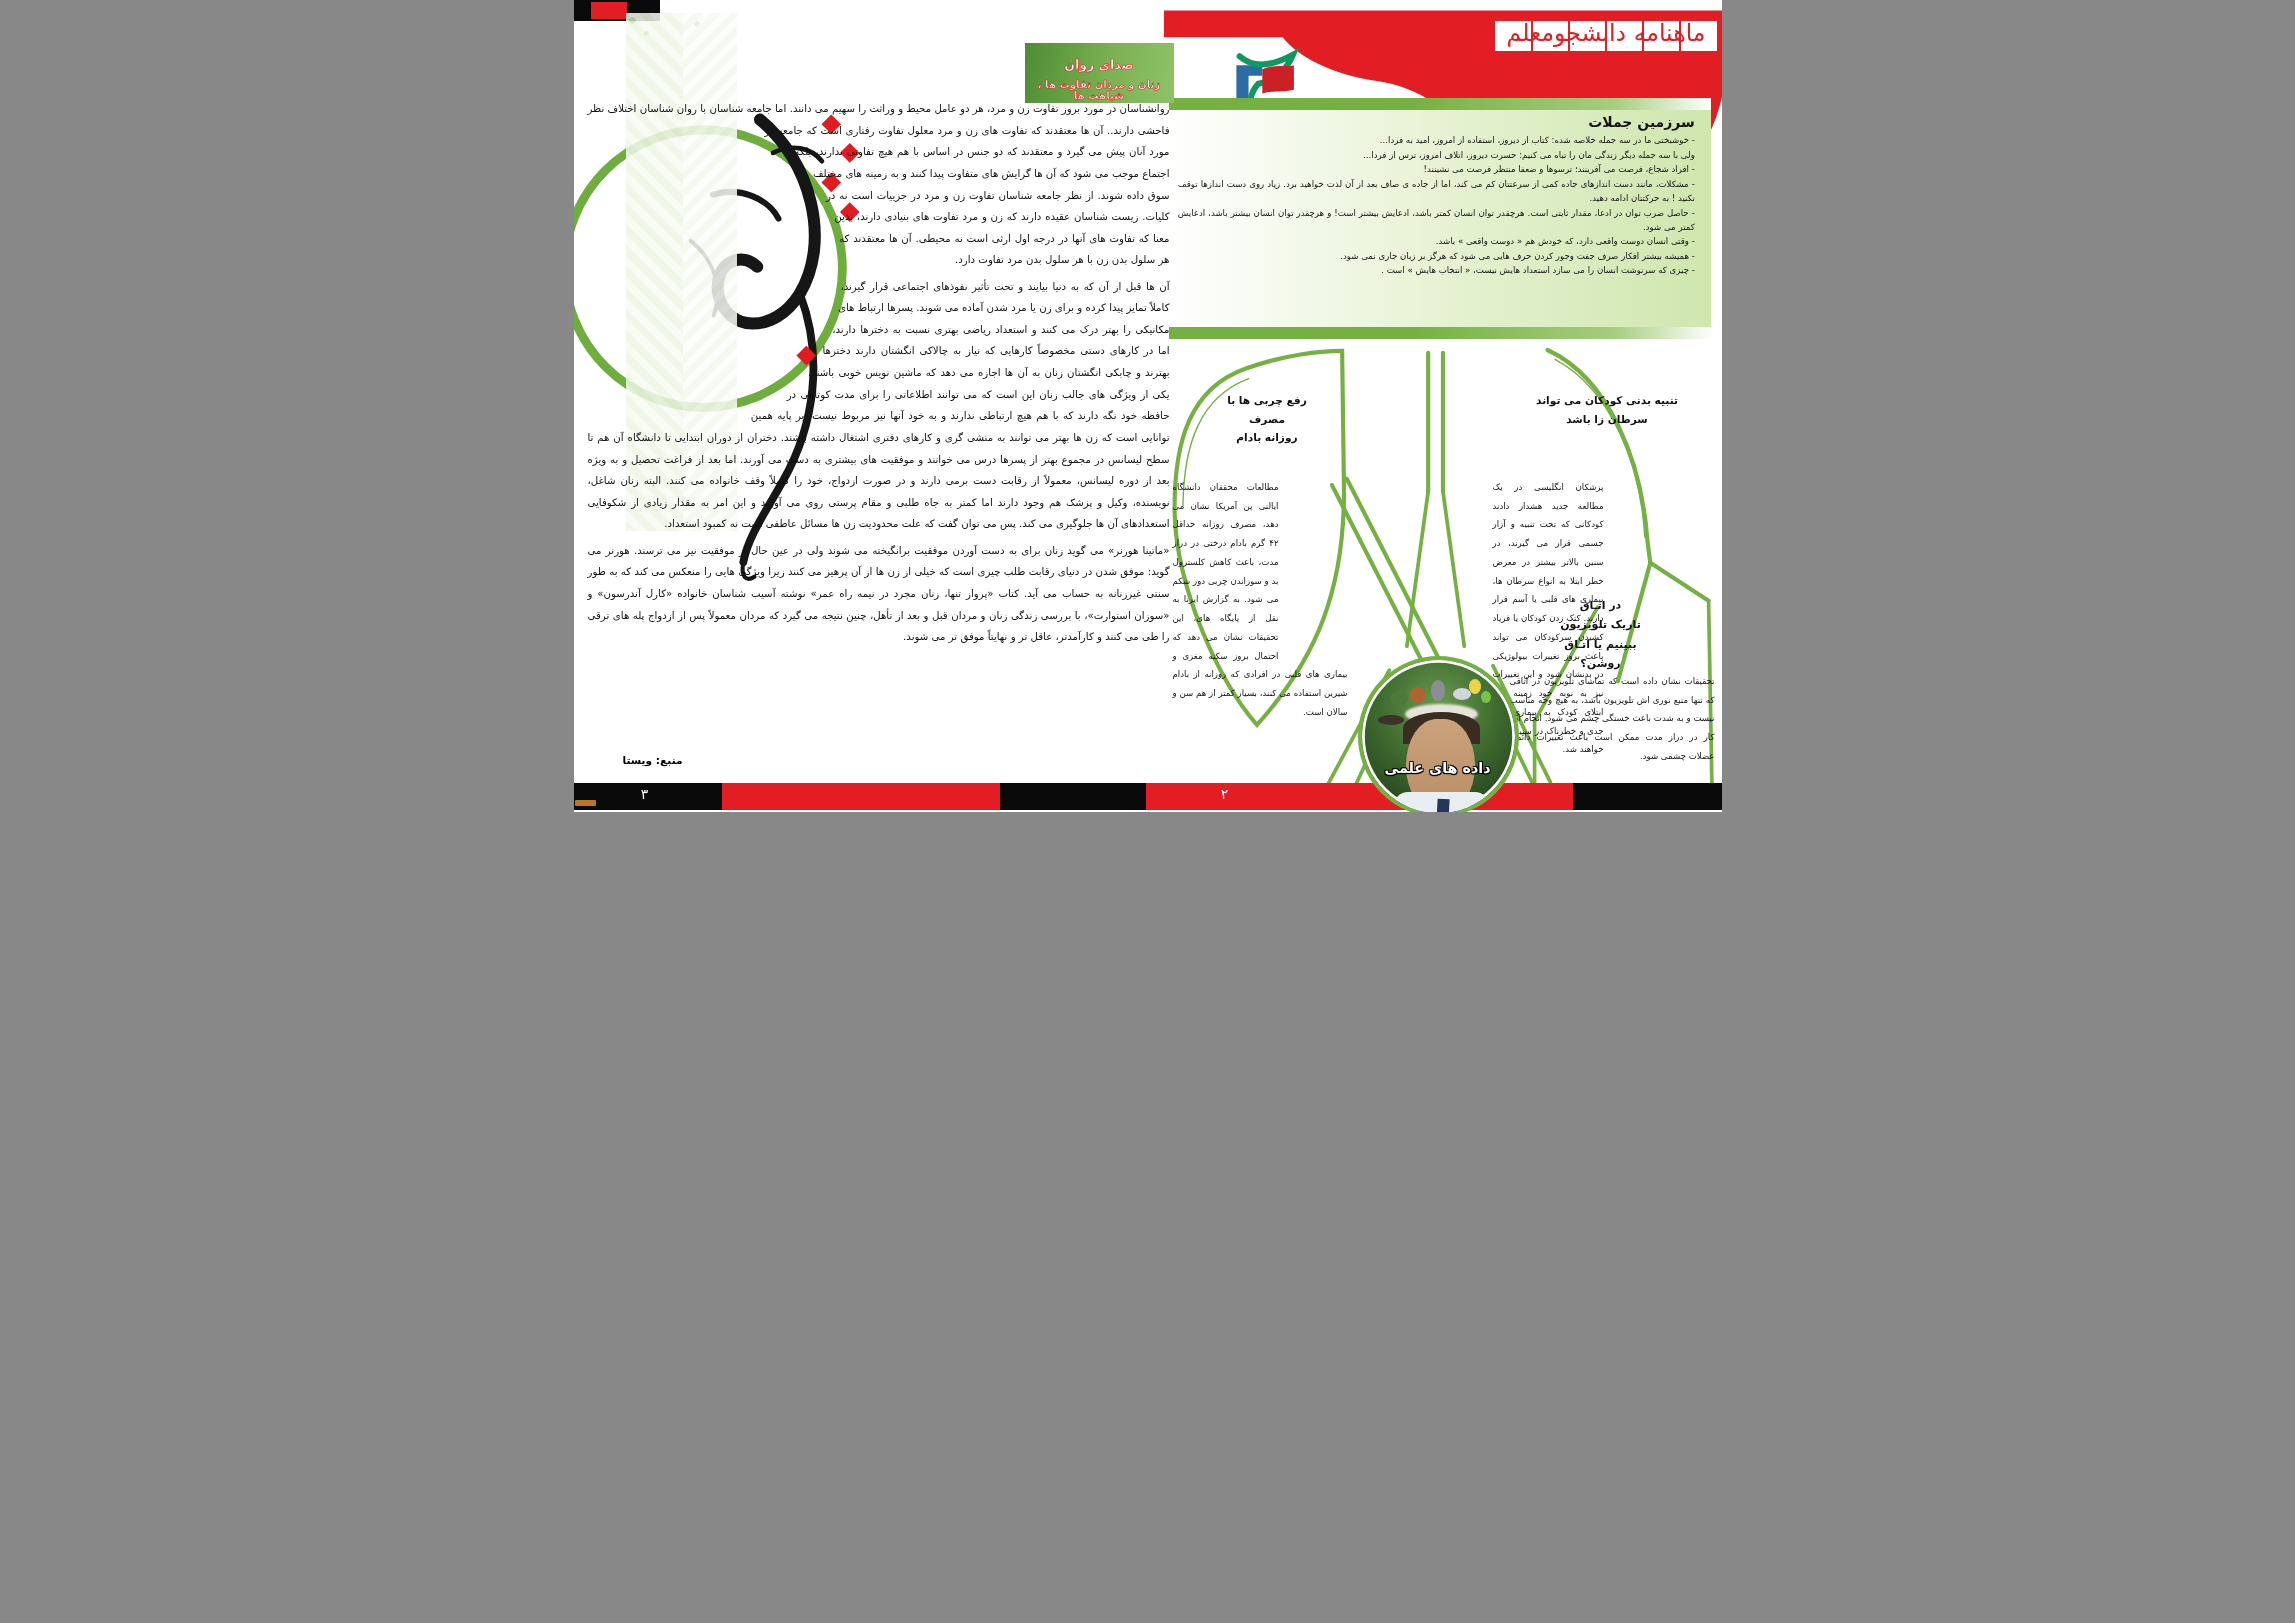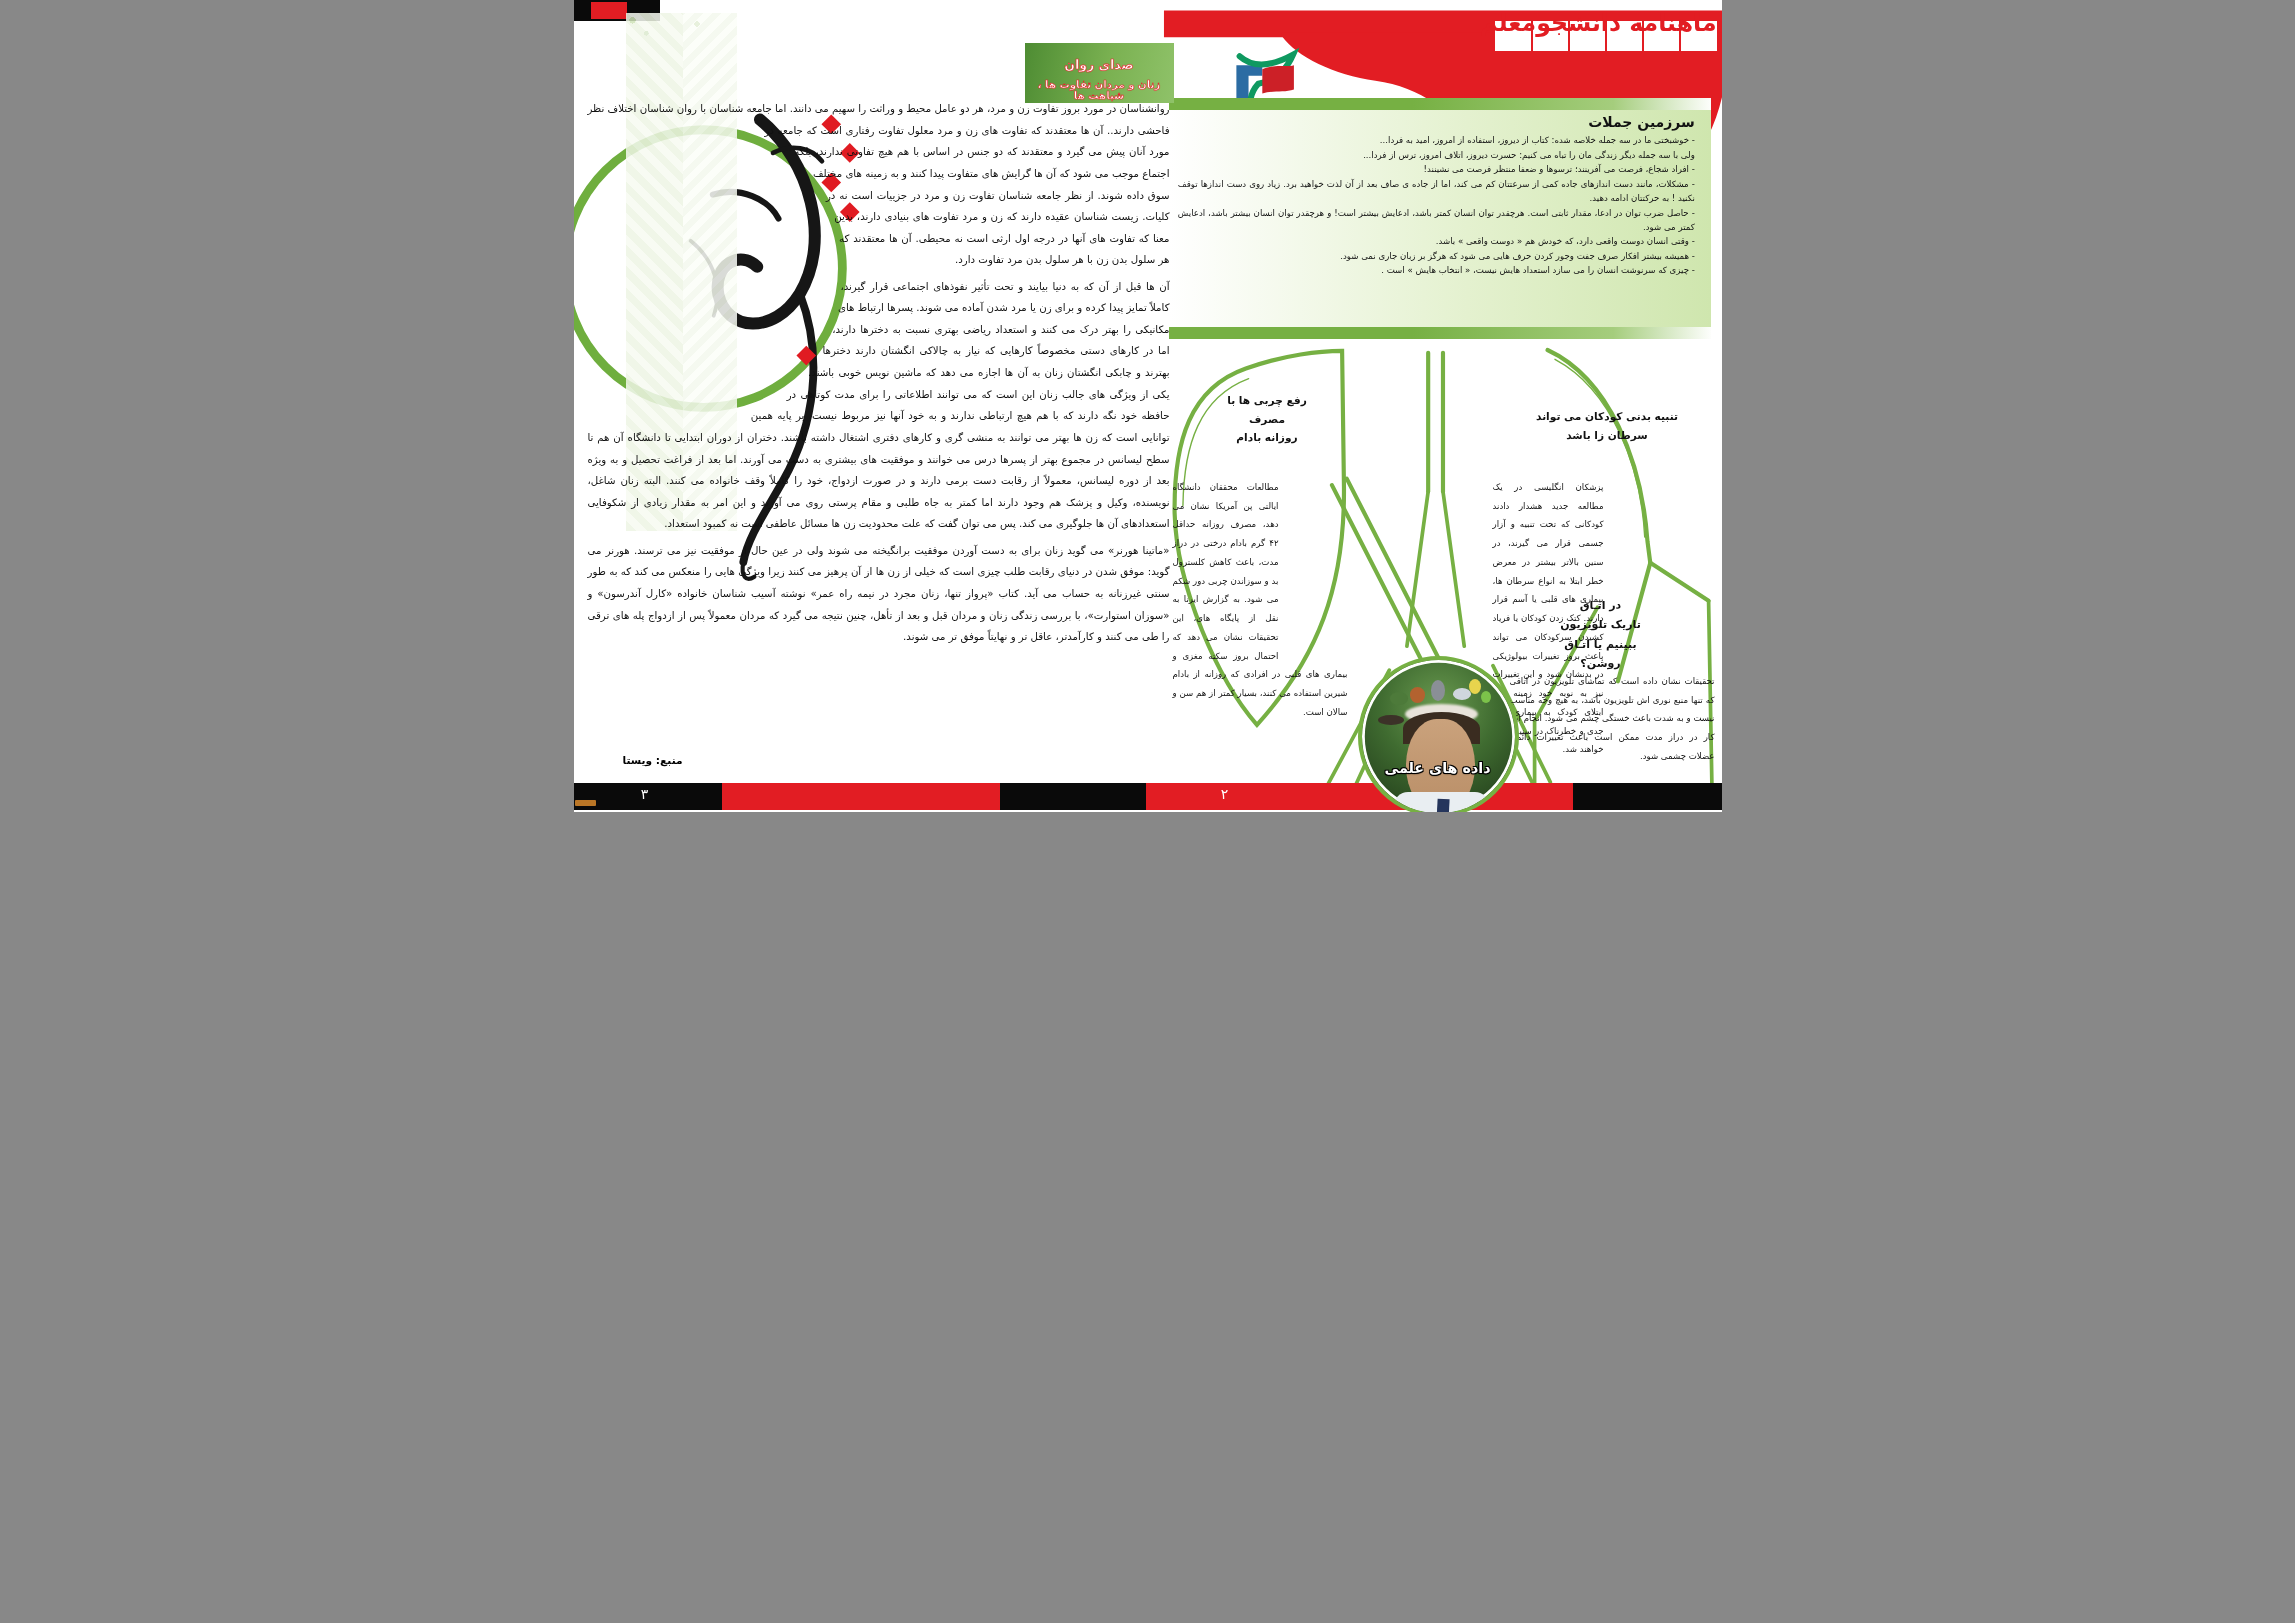--- a/index.html
+++ b/index.html
@@ -11,22 +11,22 @@
   }
   .abs{position:absolute;}
   
   #corner-box{left:0;top:0;width:86px;height:21px;background:#0a0a0a;}
   #corner-box .red{position:absolute;left:17.6px;top:2.3px;width:36px;height:16.7px;background:#e21d23;}
   
   #deco{left:0;top:0;width:1148px;height:812px;pointer-events:none;}
   
   #title-tiles{left:922px;top:21px;width:221px;height:30px;display:flex;flex-direction:row;gap:1.9px;}
   #title-tiles .tile{flex:1;background:#ffffff;}
-  #title-text{left:922px;top:8px;width:221px;height:30.5px;line-height:30.5px;text-align:center;
-    color:#e21d23;font-weight:bold;font-size:23.6px;white-space:nowrap;}
+  #title-text{left:922px;top:18px;width:221px;height:30.5px;line-height:30.5px;text-align:center;
+    color:#e21d23;font-weight:normal;font-size:23.6px;white-space:nowrap;}
   
   #logo{left:647px;top:44px;width:81px;height:139px;text-align:center;}
   #logo .org{font-size:7.9px;color:#222;line-height:1.75;font-weight:500;}
   
   #banner{left:451px;top:43px;width:149px;height:60px;
     background:linear-gradient(100deg,#4e8c33 0%,#7ab151 55%,#8fc269 100%);
     text-align:center;padding-top:14px;}
   #banner .l1{font-size:12.5px;font-weight:bold;color:#fff;-webkit-text-stroke:0.6px #e02a2a;
     text-shadow:0 0 0.9px #e02a2a;}
   #banner .l2{font-size:10.2px;font-weight:bold;color:#fff;-webkit-text-stroke:0.6px #e02a2a;
@@ -56,21 +56,21 @@
     background:linear-gradient(to left,#cfe6ae 0%,#e4f1cf 45%,#ffffff 100%);}
   #sentences h2{margin:0.9px 0 3.7px 0;font-size:14px;color:#111;}
   #sentences .item{font-size:8.6px;line-height:1.68;color:#111;text-align:justify;text-align-last:right;}
   
   .petal-h{font-weight:bold;color:#111;text-align:center;font-size:10.6px;line-height:1.75;}
   .petal-b{font-size:8.6px;line-height:2.18;color:#111;text-align:justify;text-align-last:right;}
   #almond-h{left:638px;top:391px;width:111px;}
   #almond-b{left:599px;top:478px;width:175px;height:217px;}
   #almond-b .carve{float:right;width:69px;height:97px;margin-top:76px;}
   #mid-b{left:663px;top:565px;width:191px;}
-  #pun-h{left:962px;top:391px;width:143px;margin-top:16px;}
+  #pun-h{left:962px;top:391px;width:143px;}
   #pun-b{left:919px;top:478px;width:221px;height:194px;}
   #pun-b .carve{float:right;width:110px;height:157px;margin-top:112px;}
   #tv-h{left:974px;top:596px;width:106px;font-size:11px;}
   #tv-b{left:936px;top:672px;width:205px;}
   
   #photo{left:784px;top:656px;width:161px;height:161px;border-radius:50%;
     border:4.2px solid #76b043;box-shadow:inset 0 0 0 2.8px #ffffff;overflow:hidden;z-index:6;
     background:radial-gradient(circle at 50% 30%,#6a9a50 0%,#3f6b30 45%,#1d3517 100%);}
   #photo .face{position:absolute;left:44px;top:59px;width:69px;height:93px;border-radius:46%/52%;
     background:linear-gradient(#caa27c,#b98e67);}

